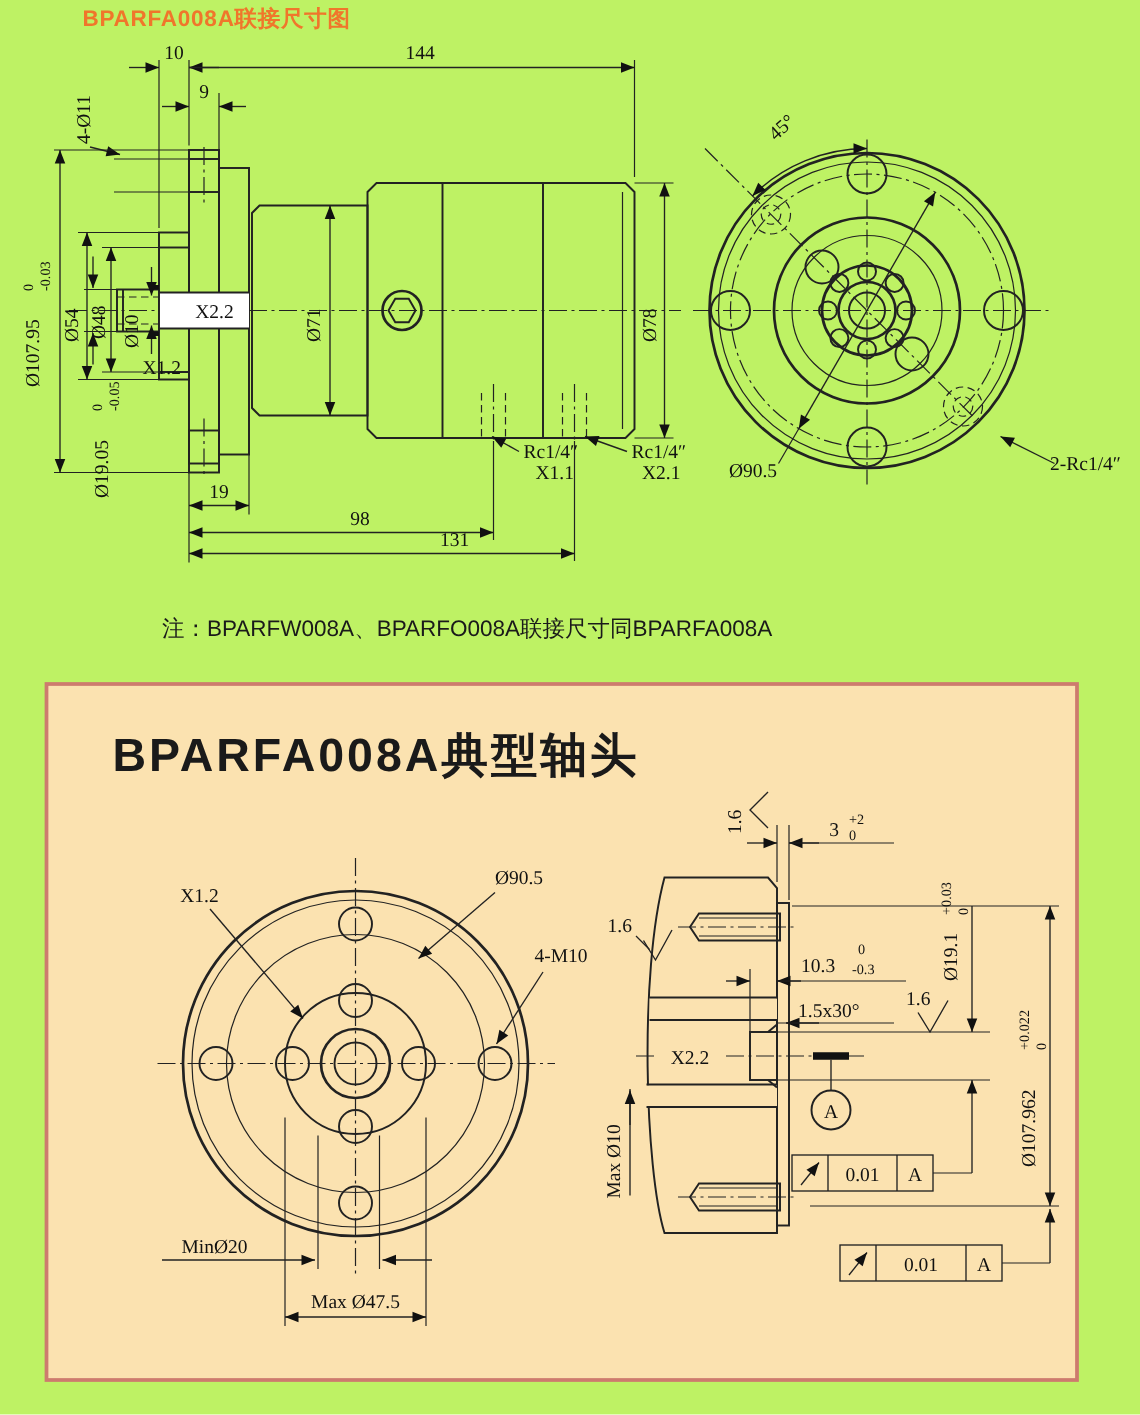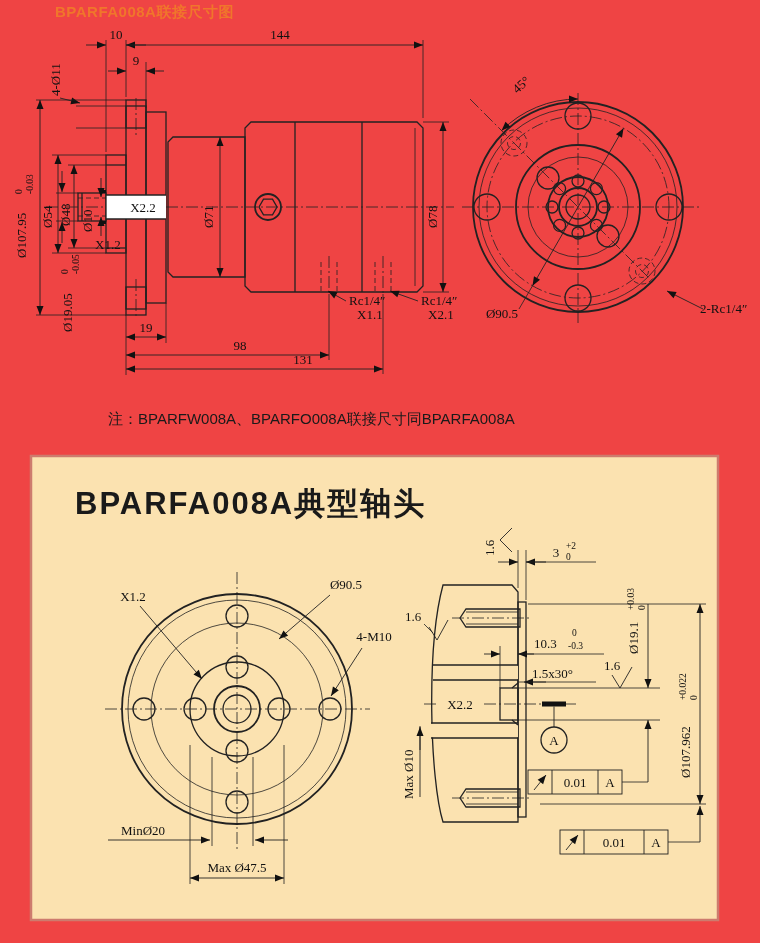--- a/index.html
+++ b/index.html
@@ -1,16 +1,16 @@
 <!DOCTYPE html>
 <html><head>
 <meta charset="utf-8">
 <style>
   html,body{margin:0;padding:0;background:#ffffff;}
-  #page{position:relative;width:760px;height:943px;background:#ef4444;overflow:hidden;}
+  #page{position:relative;width:760px;height:943px;background:#bef264;overflow:hidden;}
   svg{display:block;}
   .ln{stroke:#222;stroke-width:1.3;fill:none;}
   .lnk{stroke:#222;stroke-width:1.8;fill:none;}
   .thin{stroke:#222;stroke-width:0.8;fill:none;}
   .dim{stroke:#222;stroke-width:0.9;fill:none;}
   .cl{stroke:#222;stroke-width:0.8;fill:none;stroke-dasharray:12 3 2 3;}
   .hid{stroke:#222;stroke-width:0.8;fill:none;stroke-dasharray:5 3;}
   .ar-e{marker-end:url(#ar);}
   .ar-b{marker-start:url(#ar);marker-end:url(#ar);}
   text.t{font-family:"Liberation Serif","DejaVu Serif",serif;font-size:13px;fill:#111;}

